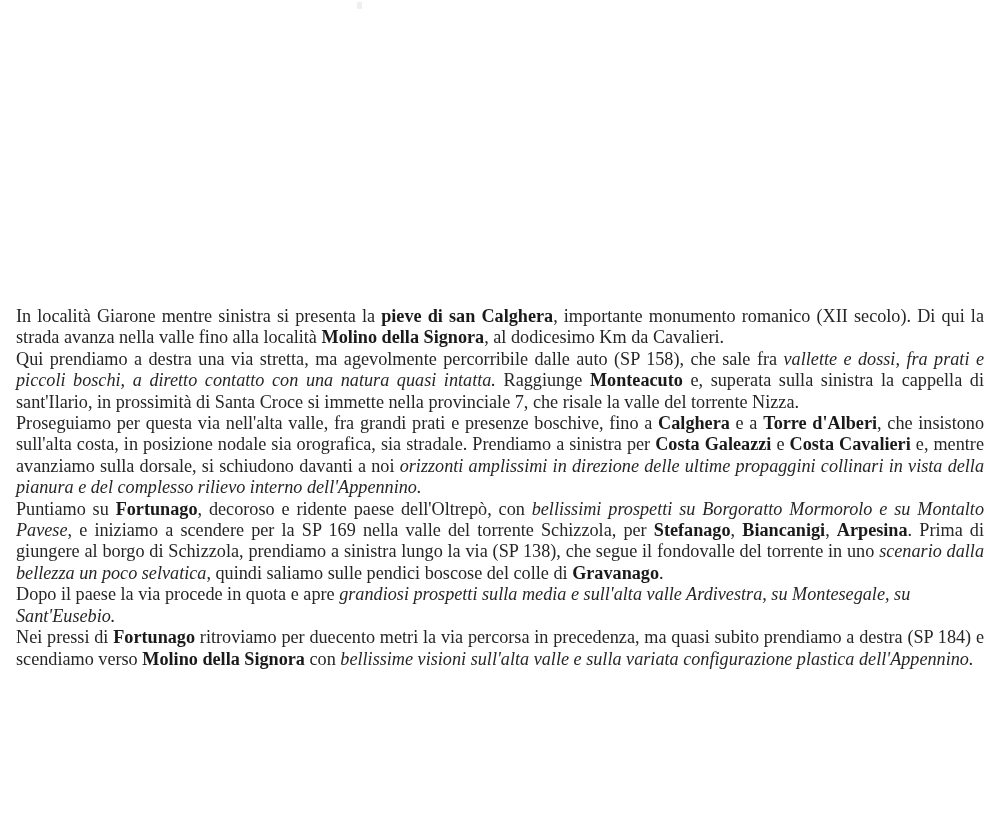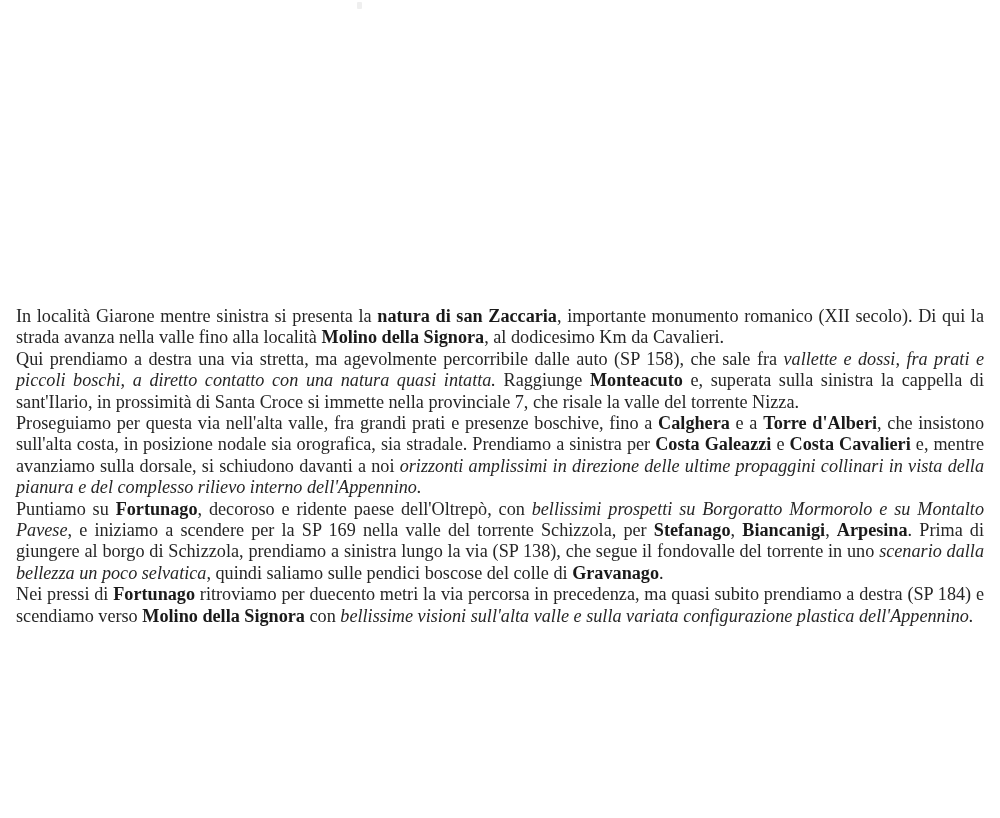--- a/index.html
+++ b/index.html
@@ -75,26 +75,27 @@
 <body>
 
 <div class="page">
 
   <div class="speck"></div>
 
 
   <div class="body-block">
 
 
-    <p class="para"><span>In località Giarone mentre sinistra si presenta la </span><b>natura di san Zaccaria</b><span>, importante monumento romanico (XII secolo). Di qui la strada avanza nella valle fino alla località </span><b>Molino della Signora</b><span>, al dodicesimo Km da Cavalieri.</span></p>
+    <p class="para"><span>In località Giarone mentre sinistra si presenta la </span><b>pieve di san Calghera</b><span>, importante monumento romanico (XII secolo). Di qui la strada avanza nella valle fino alla località </span><b>Molino della Signora</b><span>, al dodicesimo Km da Cavalieri.</span></p>
 
     <p class="para"><span>Qui prendiamo a destra una via stretta, ma agevolmente percorribile dalle auto (SP 158), che sale fra </span><i>vallette e dossi, fra prati e piccoli boschi, a diretto contatto con una natura quasi intatta.</i><span> Raggiunge </span><b>Monteacuto</b><span> e, superata sulla sinistra la cappella di sant'Ilario, in prossimità di Santa Croce si immette nella provinciale 7, che risale la valle del torrente Nizza.</span></p>
 
     <p class="para"><span>Proseguiamo per questa via nell'alta valle, fra grandi prati e presenze boschive, fino a </span><b>Calghera</b><span> e a </span><b>Torre d'Alberi</b><span>, che insistono sull'alta costa, in posizione nodale sia orografica, sia stradale. Prendiamo a sinistra per </span><b>Costa Galeazzi</b><span> e </span><b>Costa Cavalieri</b><span> e, mentre avanziamo sulla dorsale, si schiudono davanti a noi </span><i>orizzonti amplissimi in direzione delle ultime propaggini collinari in vista della pianura e del complesso rilievo interno dell'Appennino.</i></p>
 
     <p class="para"><span>Puntiamo su </span><b>Fortunago</b><span>, decoroso e ridente paese dell'Oltrepò, con </span><i>bellissimi prospetti su Borgoratto Mormorolo e su Montalto Pavese</i><span>, e iniziamo a scendere per la SP 169 nella valle del torrente Schizzola, per </span><b>Stefanago</b><span>, </span><b>Biancanigi</b><span>, </span><b>Arpesina</b><span>. Prima di giungere al borgo di Schizzola, prendiamo a sinistra lungo la via (SP 138), che segue il fondovalle del torrente in uno </span><i>scenario dalla bellezza un poco selvatica</i><span>, quindi saliamo sulle pendici boscose del colle di </span><b>Gravanago</b><span>.</span></p>
 
+    <p class="para lastline-left"><span>Dopo il paese la via procede in quota e apre </span><i>grandiosi prospetti sulla media e sull'alta valle Ardivestra, su Montesegale, su Sant'Eusebio.</i></p>
 
     <p class="para"><span>Nei pressi di </span><b>Fortunago</b><span> ritroviamo per duecento metri la via percorsa in precedenza, ma quasi subito prendiamo a destra (SP 184) e scendiamo verso </span><b>Molino della Signora</b><span> con </span><i>bellissime visioni sull'alta valle e sulla variata configurazione plastica dell'Appennino.</i></p>
 
 
   </div>
 </div>
 
 </body></html>

